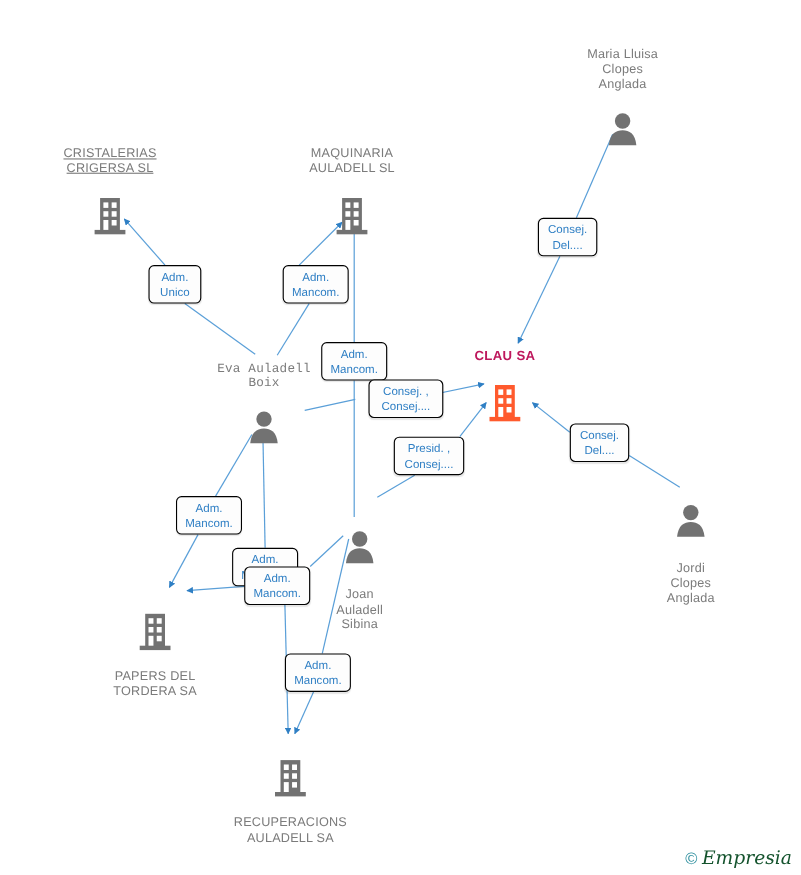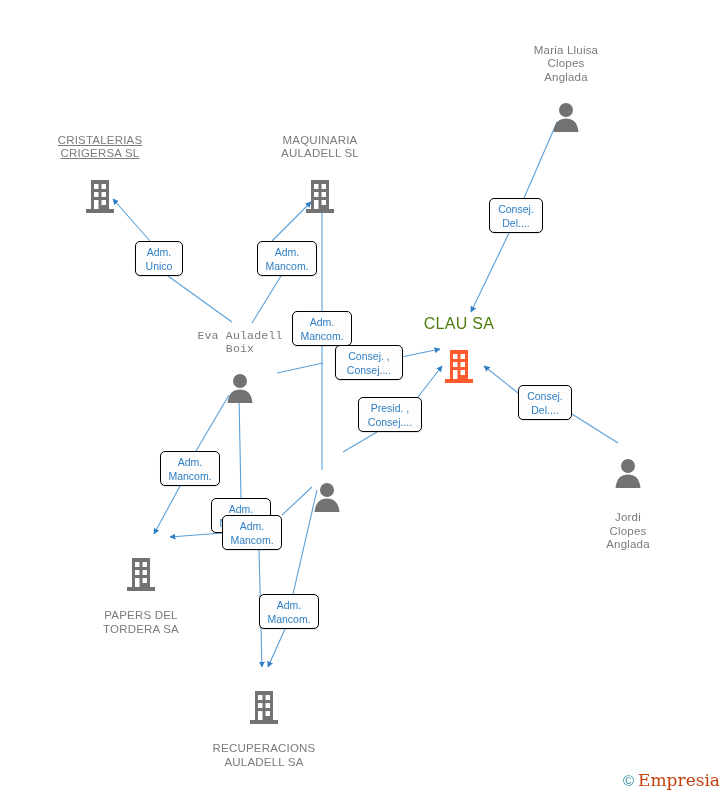--- a/index.html
+++ b/index.html
@@ -46,23 +46,23 @@
   .node .label-below {
     display: block;
     margin-top: 2px;
   }
   .node .glyph {
     display: block;
     height: 40px;
     line-height: 0;
   }
   .node.company-main .label-above {
-    color: #4d7c0f;
-    font-weight: normal;
-    font-size: 16px;
+    color: #be185d;
+    font-weight: bold;
+    font-size: 12px;
     letter-spacing: 0.3px;
   }
 
   
   .relbox {
     position: absolute;
     box-sizing: border-box;
     border: 1px solid #000000;
     border-radius: 5px;
     background: #fdfdfd;
@@ -84,24 +84,25 @@
     align-items: center;
     gap: 4px;
     user-select: none;
   }
   #watermark .wm-c {
     color: #2e8f9e;
     font-size: 15px;
     line-height: 15px;
   }
   #watermark .wm-name {
-    color: #c2410c;
+    color: #14532d;
     font-size: 17px;
     line-height: 17px;
     font-family: "DejaVu Serif", serif;
+    font-style: italic;
   }
 </style>
 </head>
 <body>
 
 <div id="canvas">
 
   <svg id="edges" viewBox="0 0 728 795" xmlns="http://www.w3.org/2000/svg">
     <defs>
       <marker id="arrow" viewBox="0 0 10 10" refX="9" refY="5" markerWidth="5.5" markerHeight="5.5" orient="auto-start-reverse">
@@ -252,20 +253,23 @@
     </span>
   </div>
 
   <div class="node" style="left:327px; top:466px;">
     <span class="glyph">
       <svg width="34" height="34" viewBox="0 0 34 34" xmlns="http://www.w3.org/2000/svg">
         <circle cx="17" cy="10" r="7" fill="#727272"></circle>
         <path d="M4.5 32 C5.5 21.5 11 18.5 17 18.5 C23 18.5 28.5 21.5 29.5 32 Z" fill="#727272"></path>
       </svg>
     </span>
+    <span class="label-below">Joan
+Auladell
+Sibina</span>
   </div>
 
   <div class="node" style="left:628px; top:442px;text-align:center;">
     <span class="glyph">
       <svg width="34" height="34" viewBox="0 0 34 34" xmlns="http://www.w3.org/2000/svg">
         <circle cx="17" cy="10" r="7" fill="#727272"></circle>
         <path d="M4.5 32 C5.5 21.5 11 18.5 17 18.5 C23 18.5 28.5 21.5 29.5 32 Z" fill="#727272"></path>
       </svg>
     </span>
     <span class="label-below">Jordi

